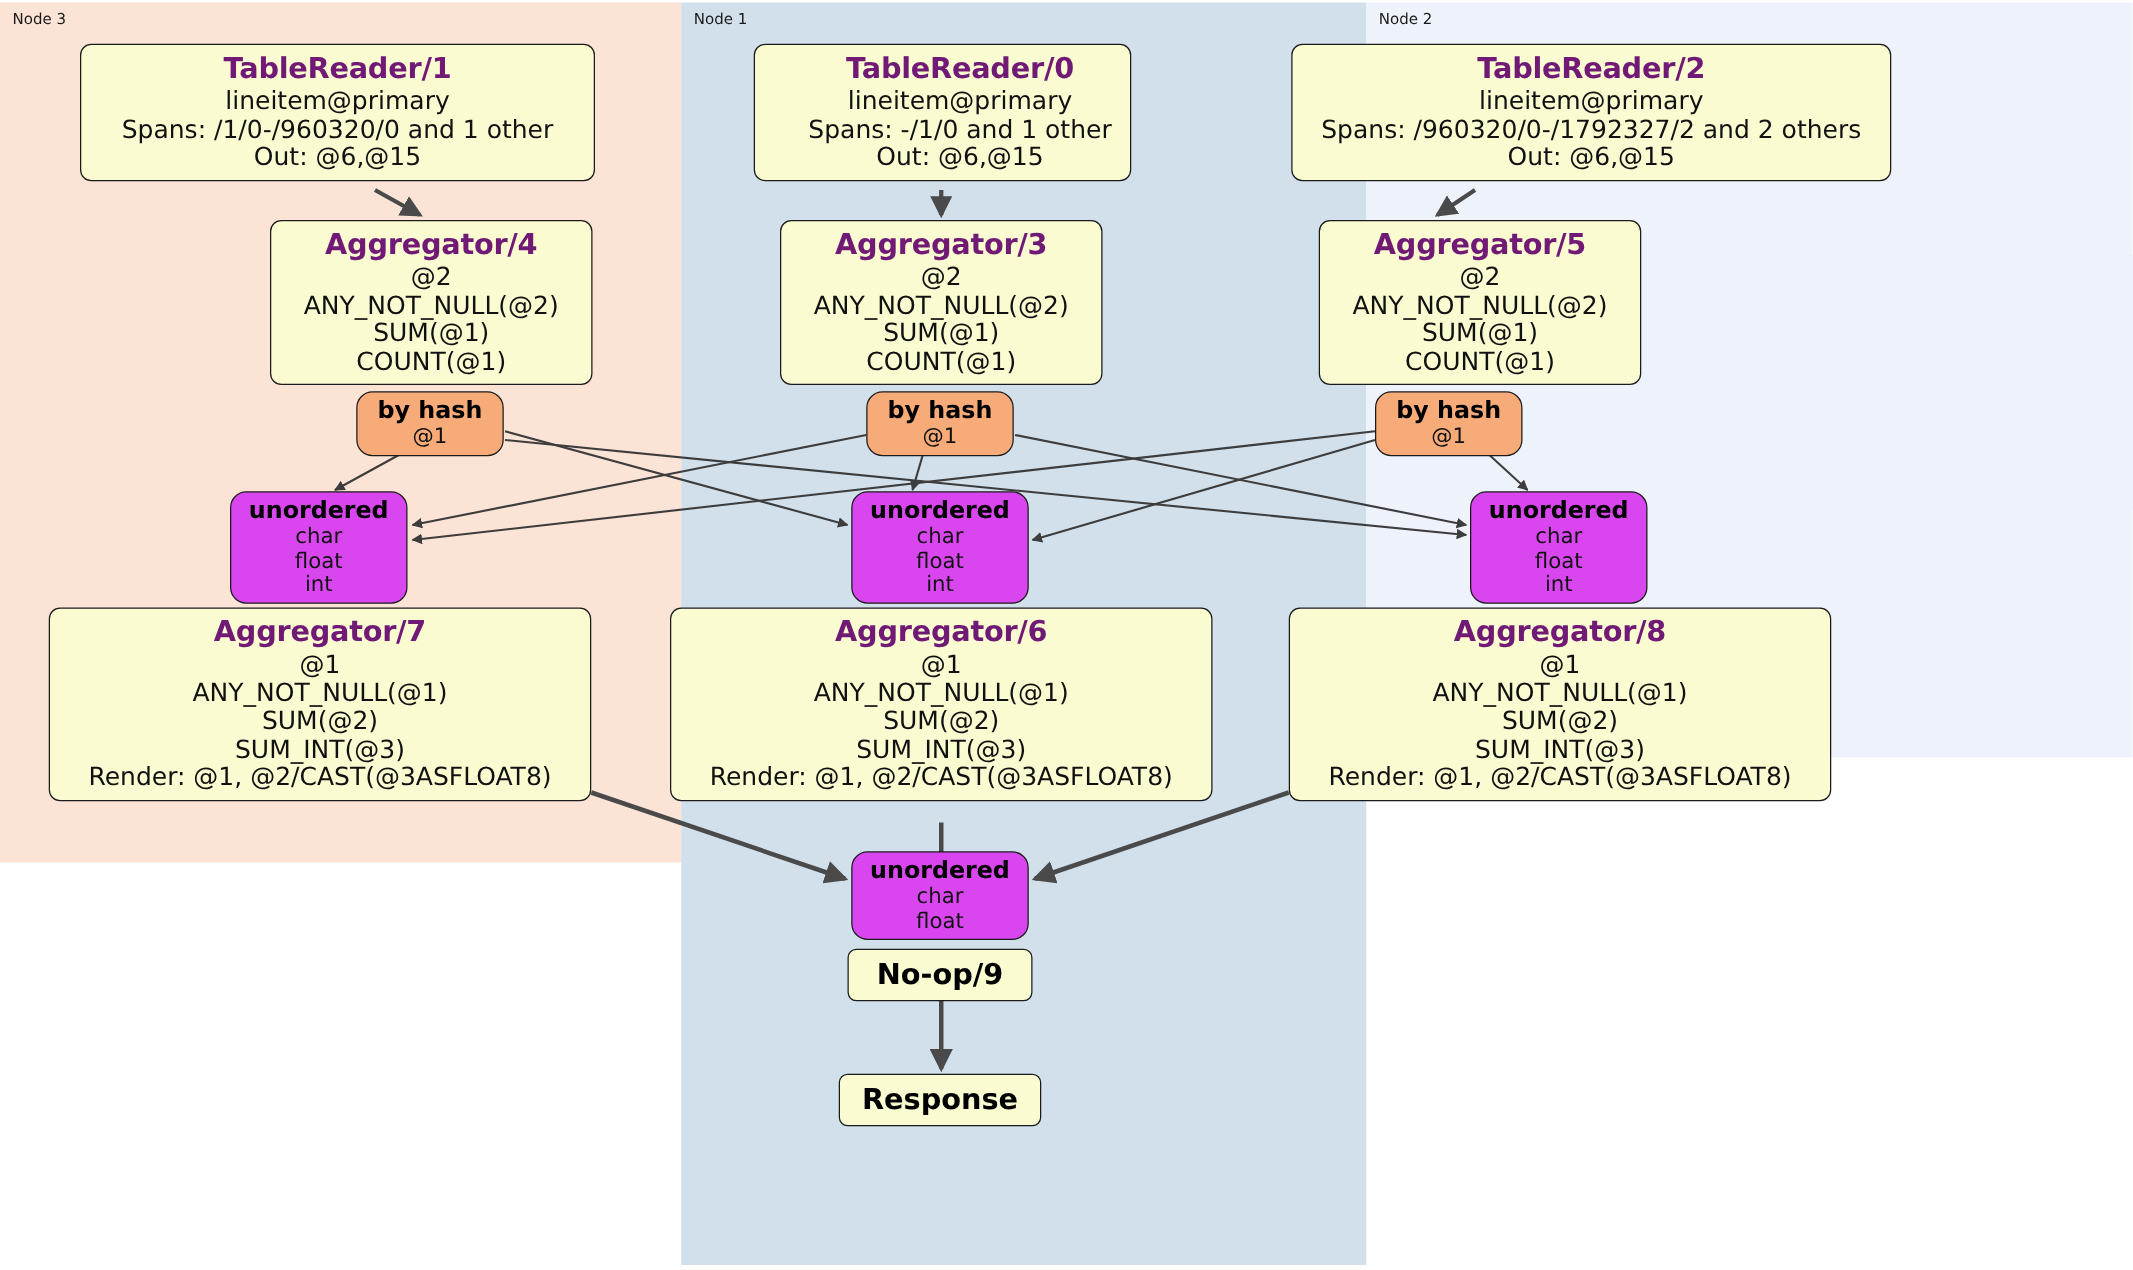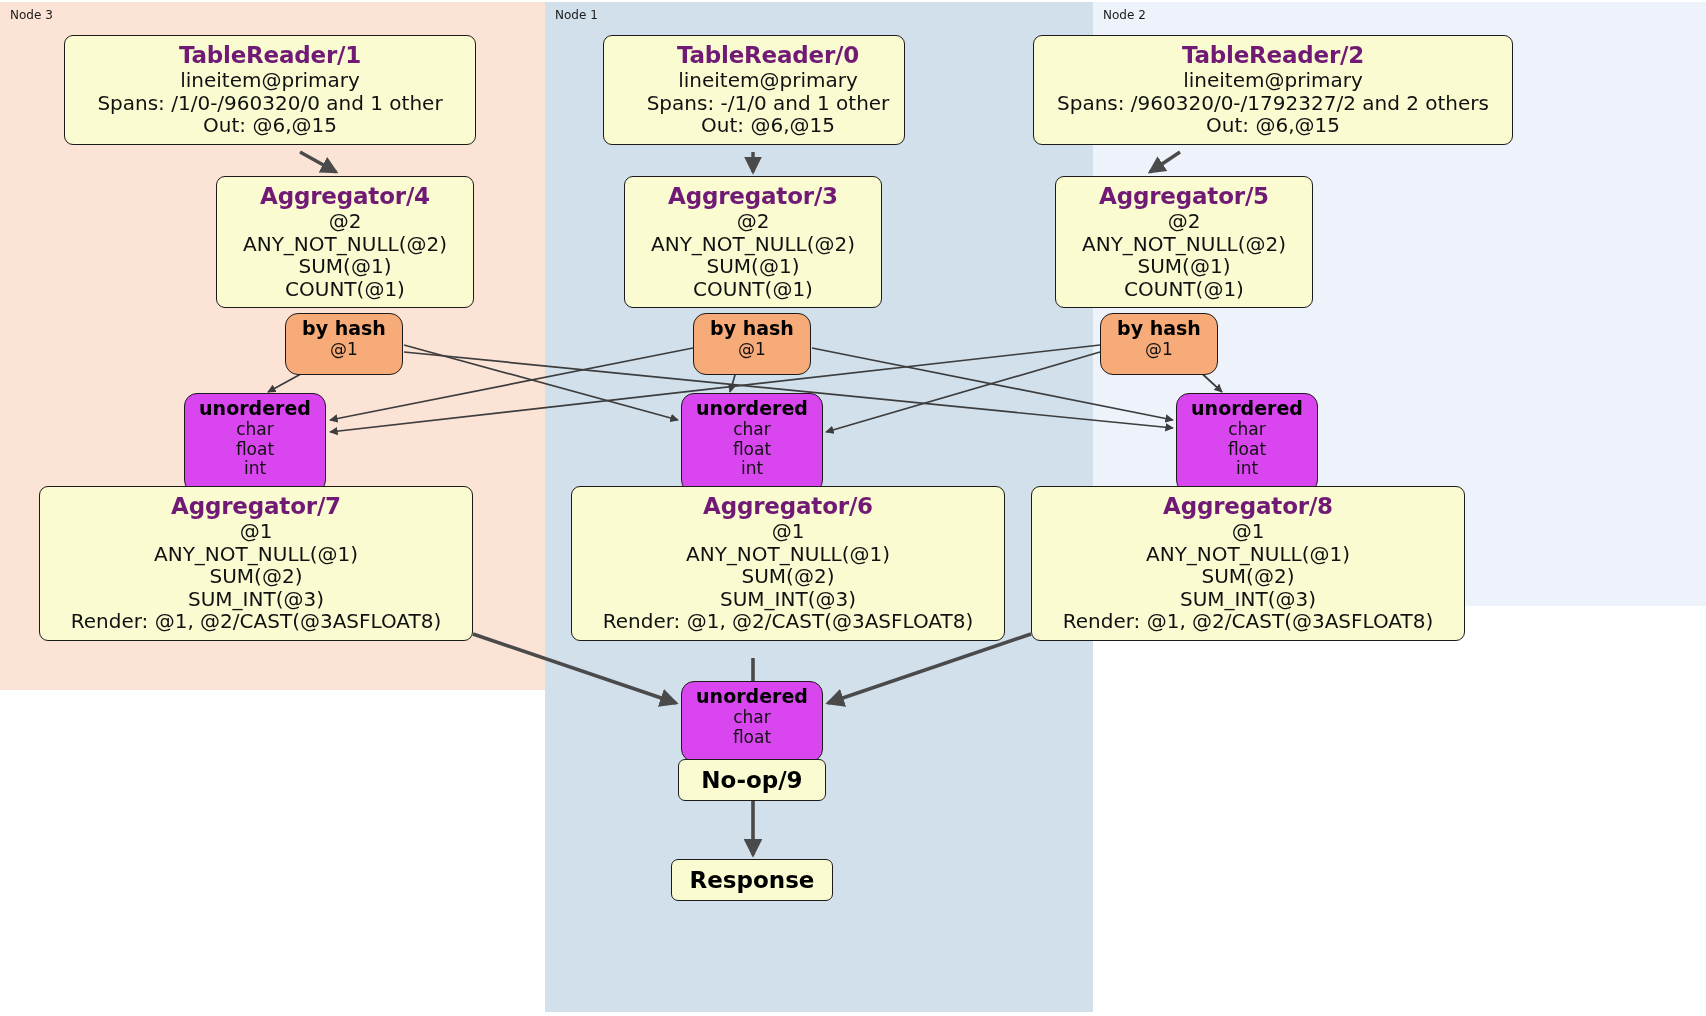--- a/index.html
+++ b/index.html
@@ -85,21 +85,21 @@
   }
   .proc-box .line {
     display: block;
     font-size: 20px;
     color: #111;
     white-space: nowrap;
   }
 
   .route-box {
     border-radius: 13px;
-    padding: 4px 10px 14px 10px;
+    padding: 4px 10px 4px 10px;
   }
   .route-box.hash {
     background: #f7ab79;
   }
   .route-box.unordered {
     background: #d946ef;
   }
   .route-box .rtitle {
     display: block;
     font-weight: bold;
@@ -142,21 +142,21 @@
   #hash-3 { left: 693px;  top: 313px; width: 118px; }
   #hash-5 { left: 1100px; top: 313px; width: 118px; }
 
   
   #uno-7 { left: 184px;  top: 393px; width: 142px; }
   #uno-6 { left: 681px;  top: 393px; width: 142px; }
   #uno-8 { left: 1176px; top: 393px; width: 142px; }
 
   
   #agg-7 { left: 39px;   top: 486px; width: 434px; }
-  #agg-6 { left: 536px;  top: 486px; width: 434px; margin-left: 35px; }
+  #agg-6 { left: 536px;  top: 486px; width: 434px; }
   #agg-8 { left: 1031px; top: 486px; width: 434px; }
 
   
   #uno-9 { left: 681px;  top: 681px; width: 142px; }
   #noop-9 { left: 678px; top: 759px; width: 148px; height: 32px; }
   #resp   { left: 671px; top: 859px; width: 162px; height: 36px; }
 </style>
 </head>
 <body>
 

